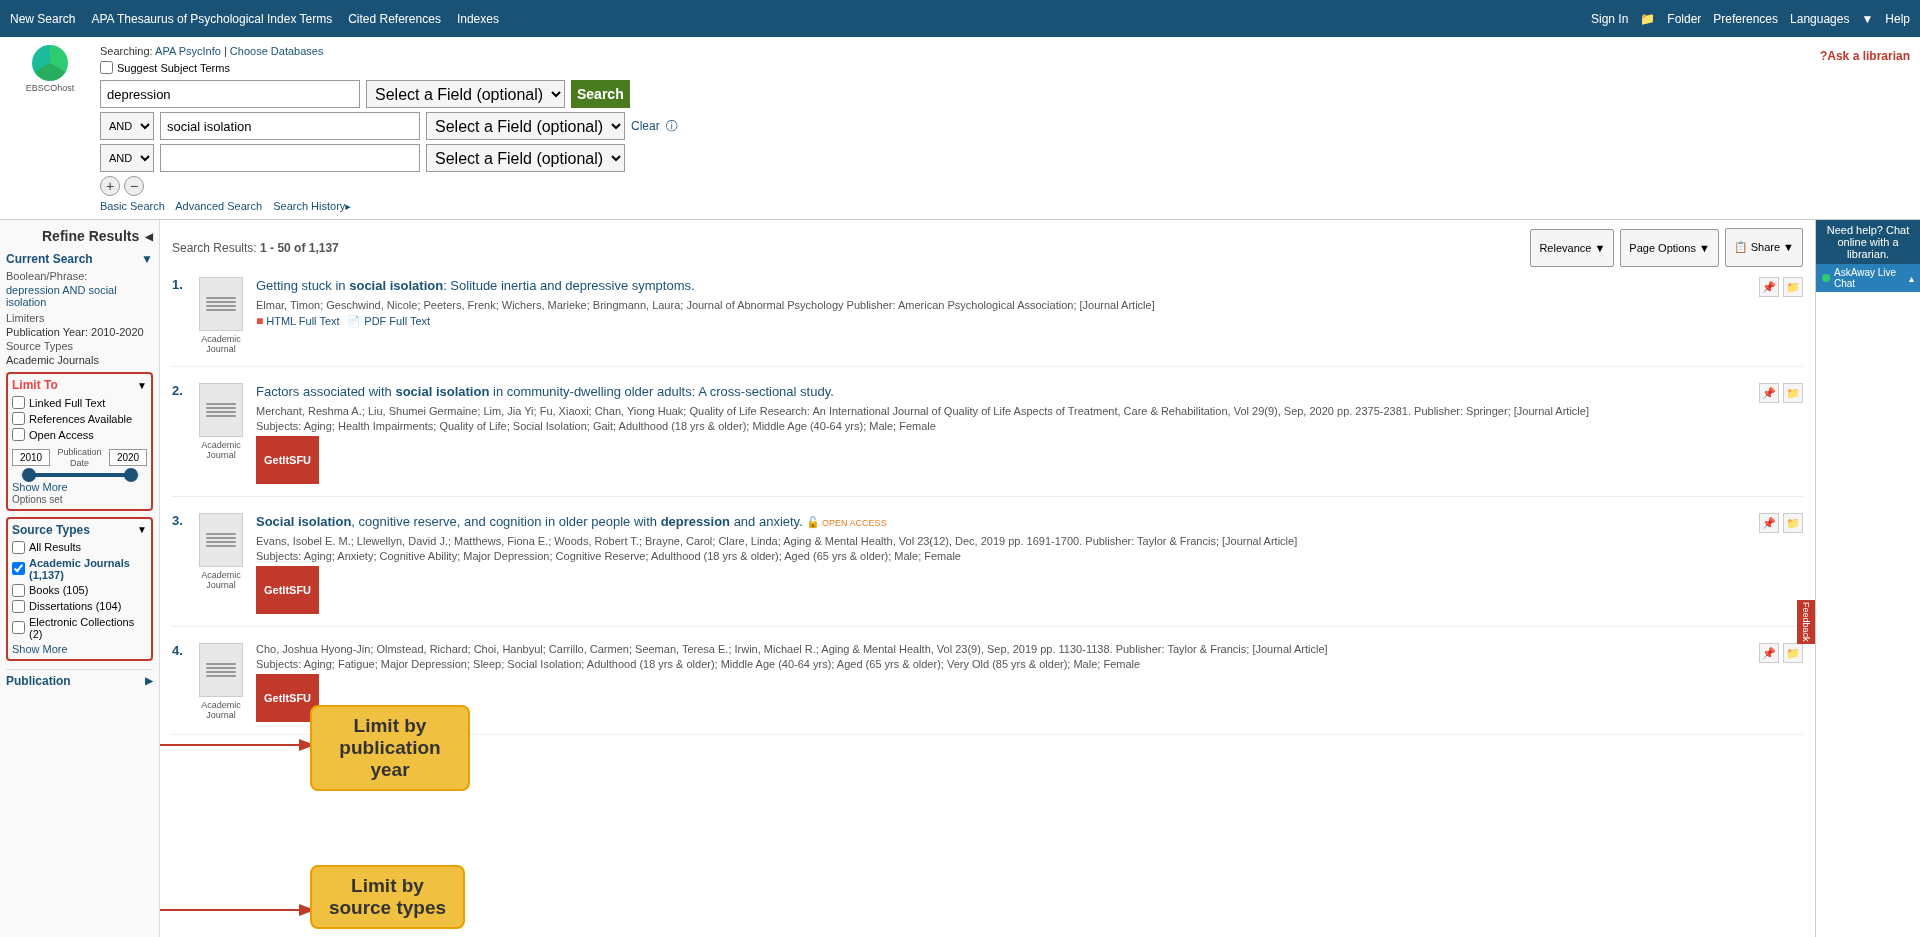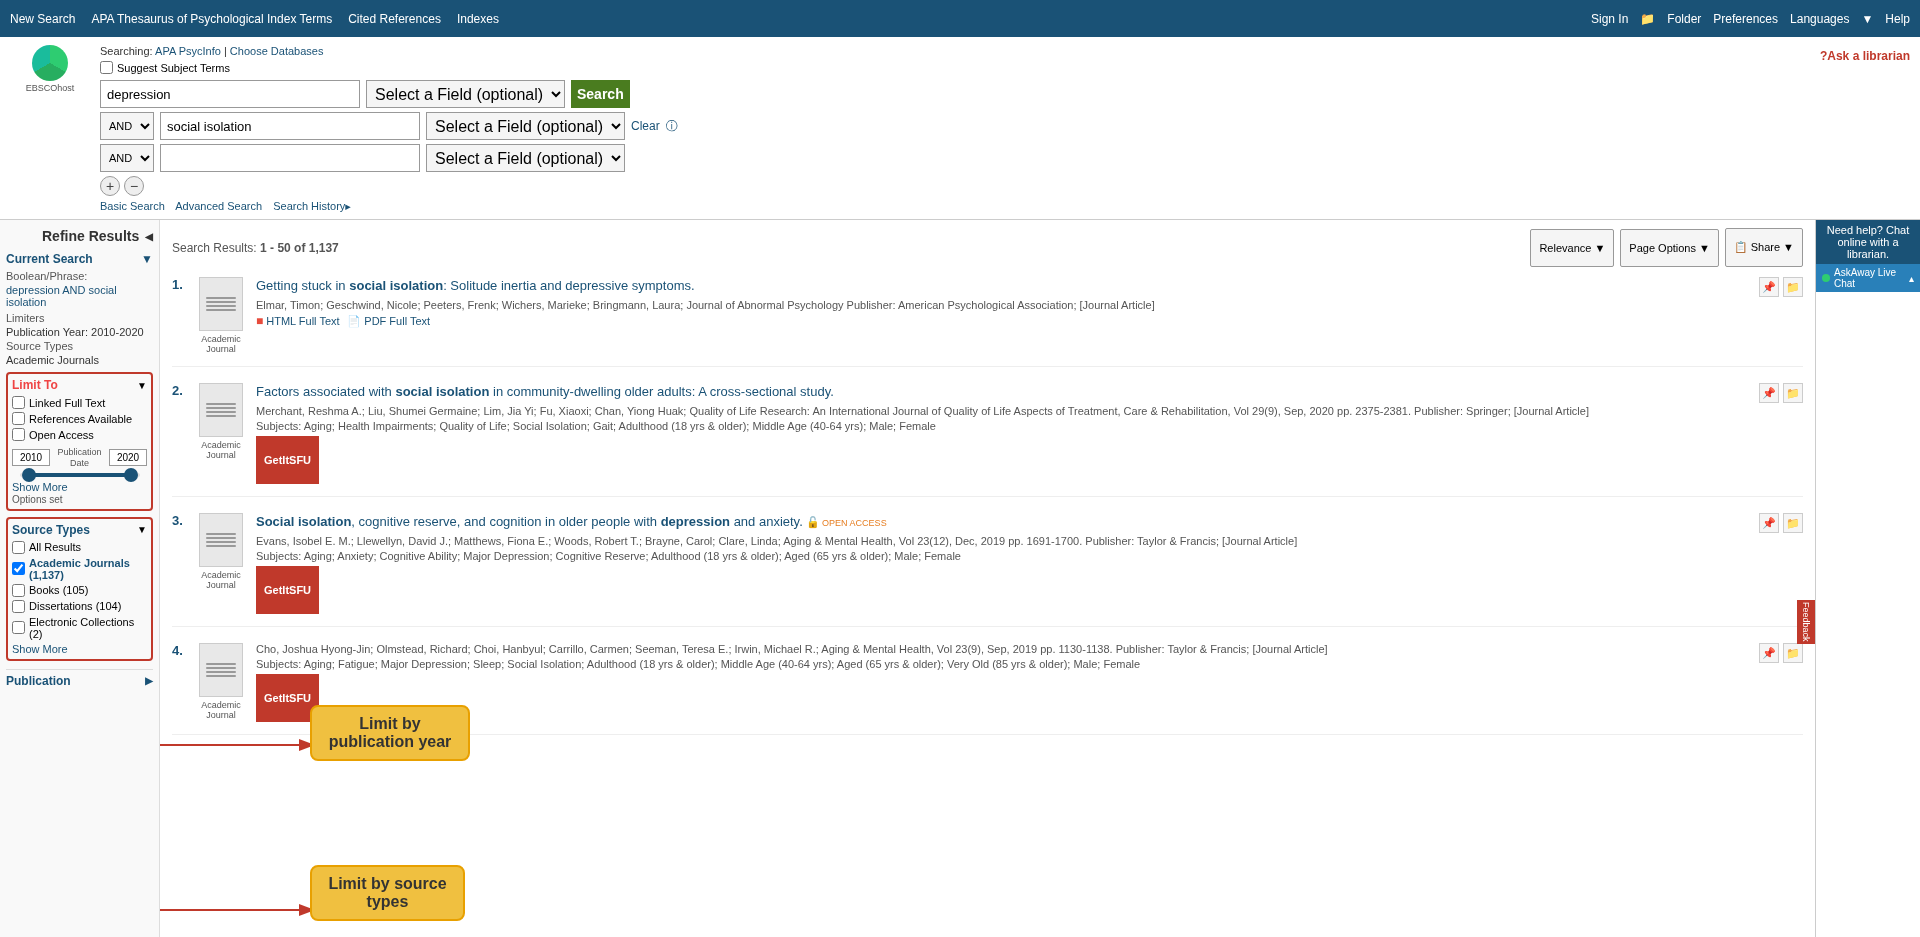--- a/index.html
+++ b/index.html
@@ -352,21 +352,21 @@
       font-size: 11px;
       color: #555;
     }
 
     
     .annotation-box {
       background: #f0c040;
       border: 2px solid #e8a000;
       border-radius: 8px;
       padding: 8px 12px;
-      font-size: 16px;
+      font-size: 19px;
       font-weight: bold;
       color: #333;
       text-align: center;
       position: absolute;
       z-index: 10;
       pointer-events: none;
     }
     .annotation-arrow {
       position: absolute;
       z-index: 9;

